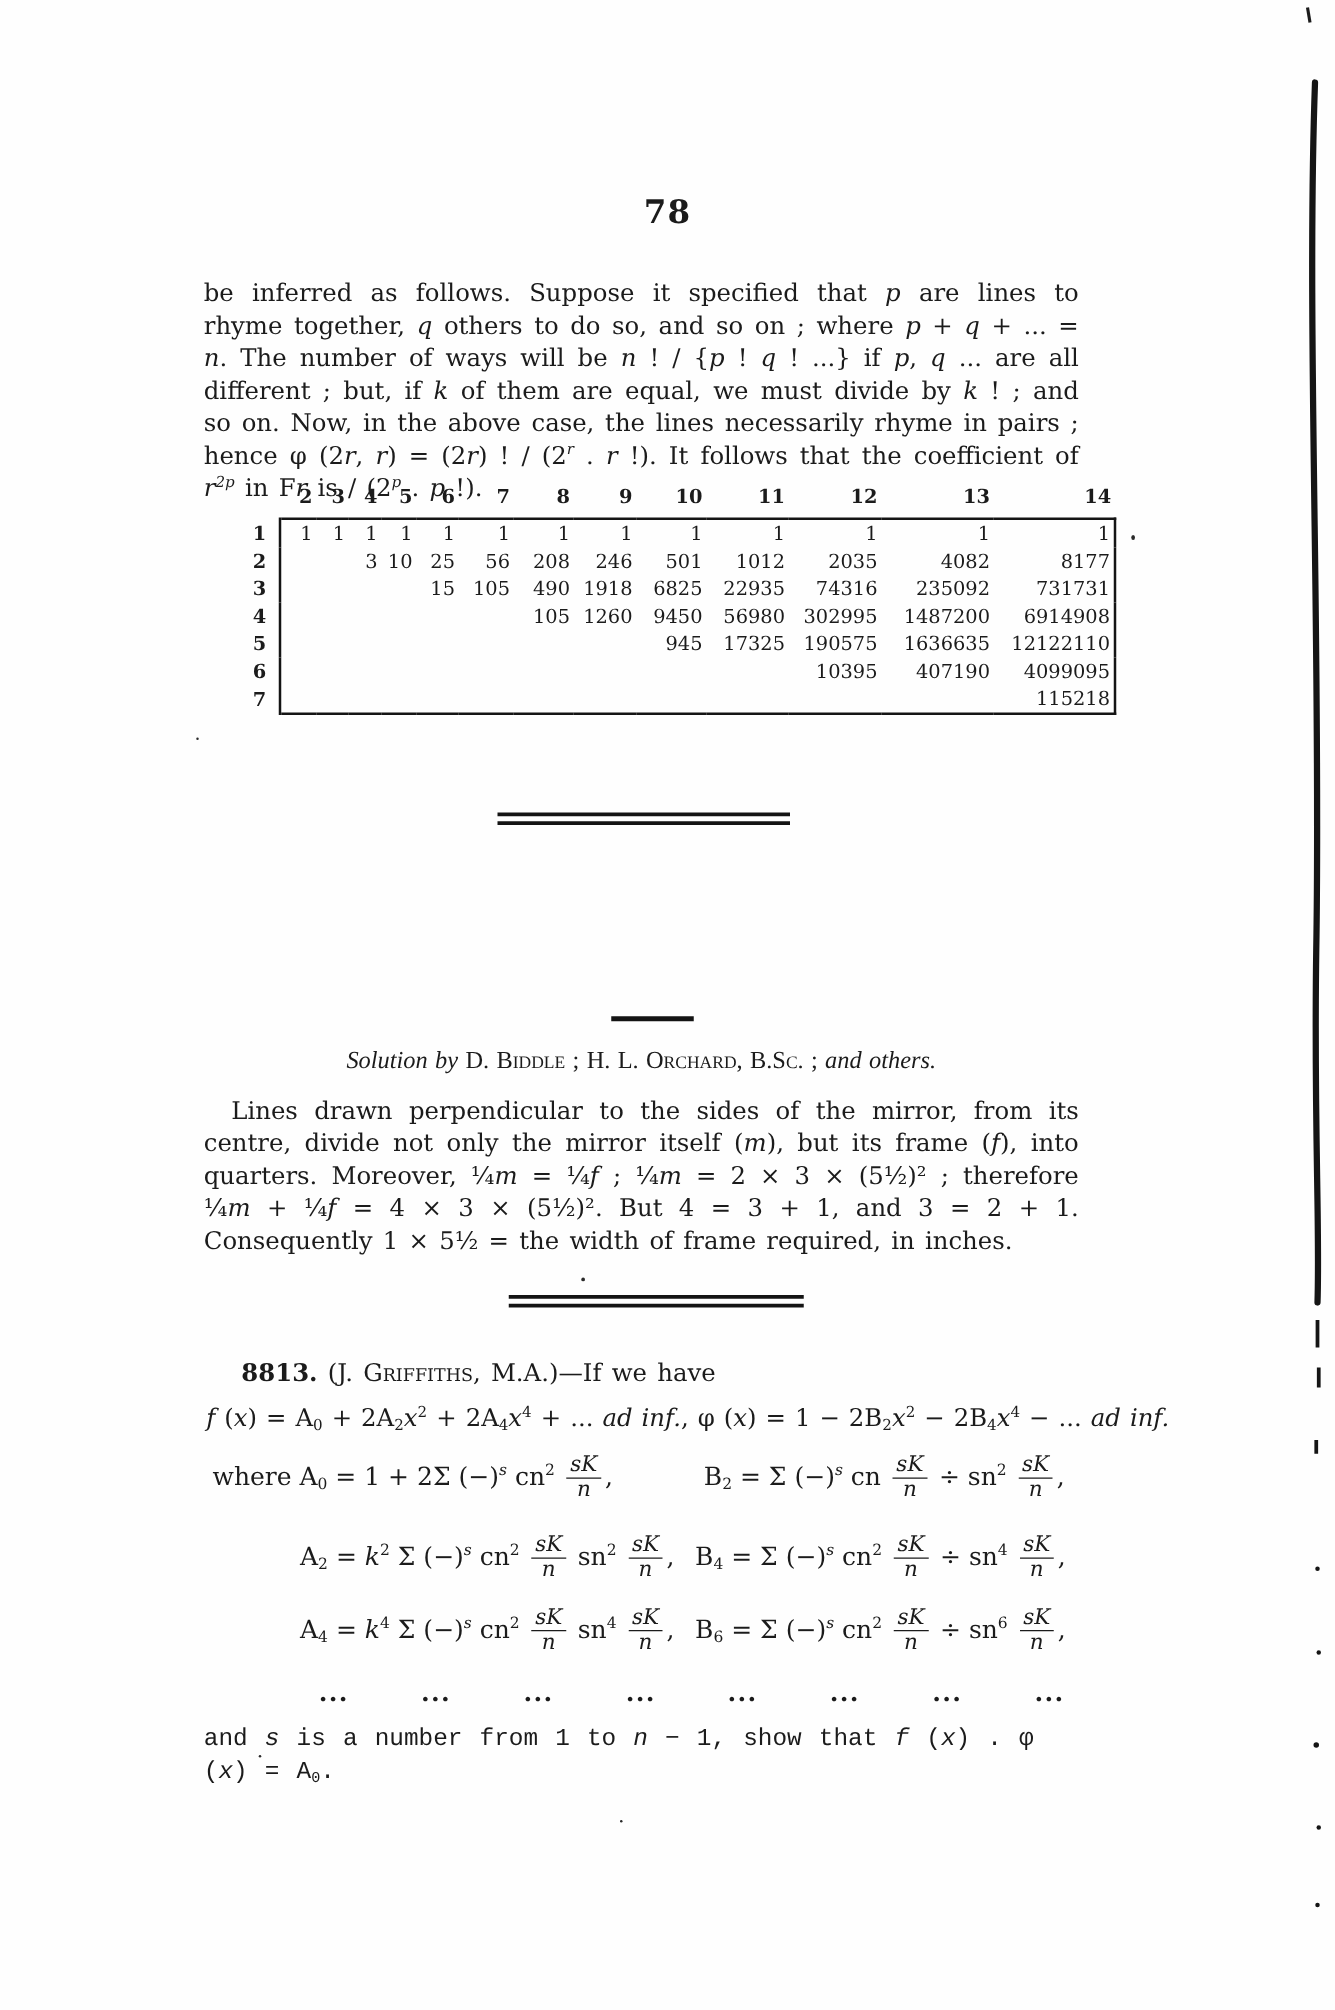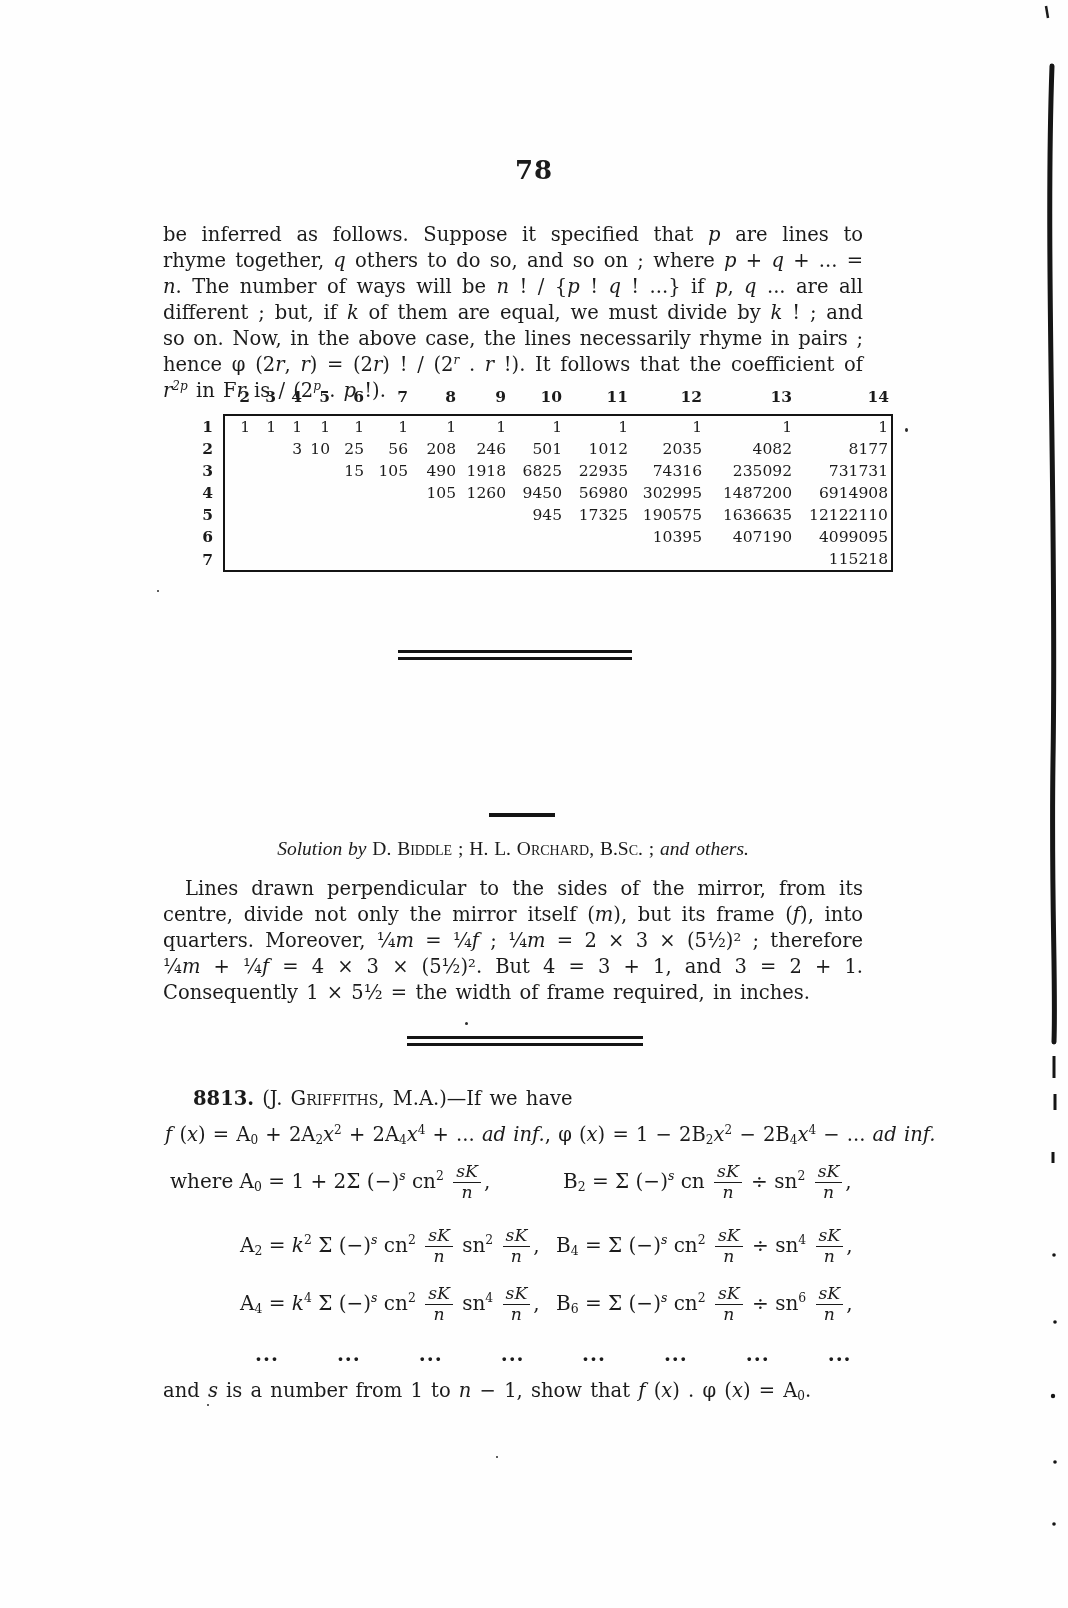--- a/index.html
+++ b/index.html
@@ -14,21 +14,21 @@
   .para{
     position:absolute;left:163px;width:700px;margin:0;
     font-size:19.5px;line-height:26px;text-align:justify;word-spacing:2px;
   }
   .intro{top:222px;}
   .p8820{top:710px;text-indent:26px;}
   .sol-head{position:absolute;left:163px;top:838px;width:700px;margin:0;
     font-size:19.5px;text-align:center;word-spacing:1px;font-family:Liberation Serif, serif;}
   .sol-body{top:876px;text-indent:22px;}
   .p8813-head{top:1086px;text-indent:30px;text-align:left;}
-  .closing{top:1378px;text-align:left;}
+  .closing{top:1378px;text-align:left;font-family:Liberation Mono, monospace;}
   .it{font-style:italic;}
   .bd{font-weight:bold;}
   .sc{font-variant:small-caps;}
   .sup{vertical-align:super;font-size:0.62em;line-height:0;}
   .sub{vertical-align:-0.28em;font-size:0.62em;line-height:0;}
   
   table.rhyme{position:absolute;left:190px;top:386px;border-collapse:collapse;}
   table.rhyme th,table.rhyme td{
     font-size:15.5px;padding:1px 3px;text-align:right;line-height:20px;white-space:nowrap;
   }

